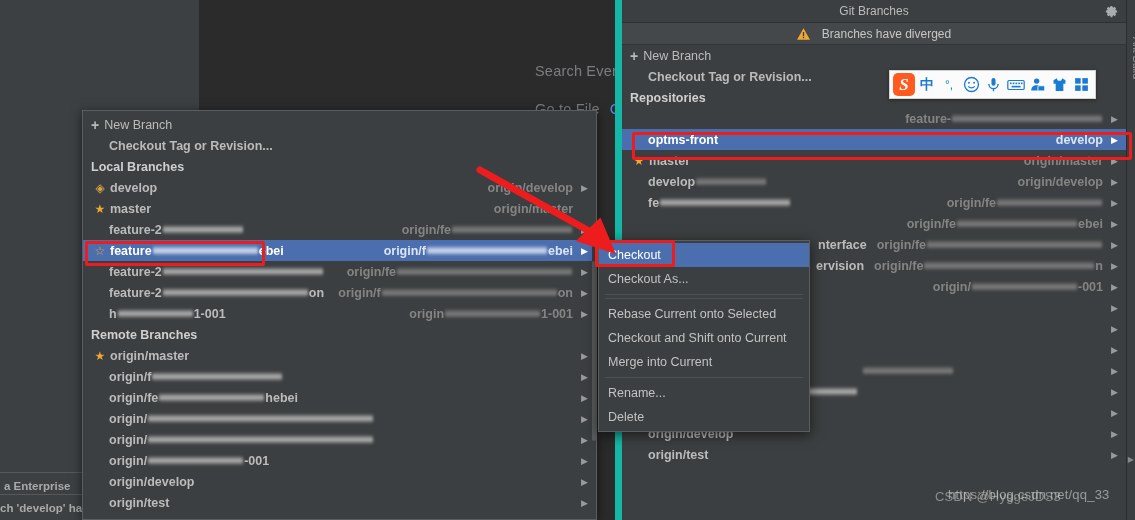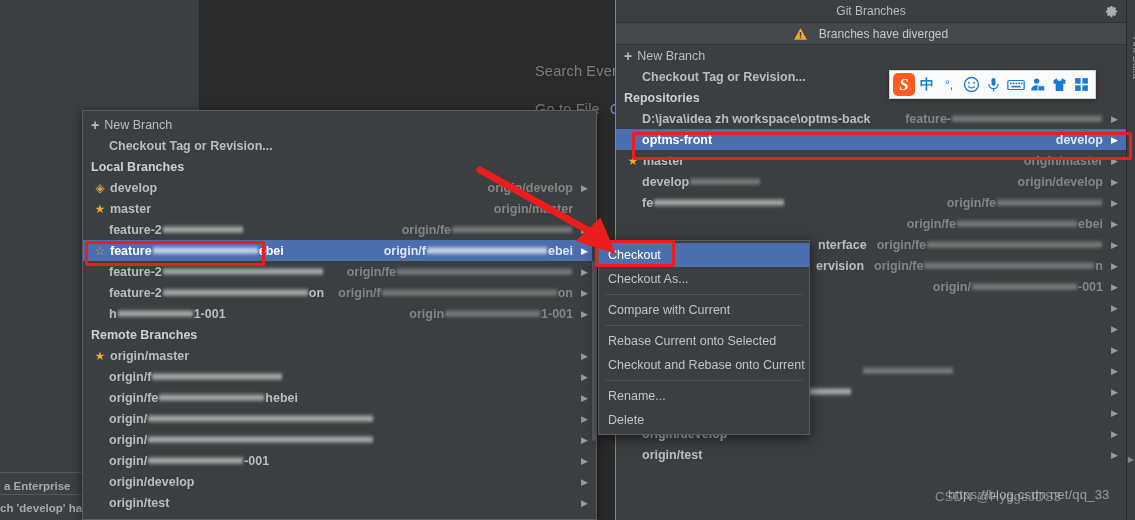--- a/index.html
+++ b/index.html
@@ -40,21 +40,21 @@
     position: absolute; color: #a9a9a9; font-size: 11.5px; white-space: nowrap; font-weight: bold;
   }
   .bg-line {
     position: absolute; background: #55595c; height: 1px;
   }
 
   
   .gitwin {
     position: absolute; left: 615px; top: 0; width: 511px; height: 520px;
     background: #3c3f41;
-    border-left: 1px solid #14b8a6;
+    border-left: 7px solid #14b8a6;
   }
   .gitwin-header {
     position: relative; height: 23px; background: #3c3f41;
     border-bottom: 1px solid #2e3133;
     display: flex; align-items: center; justify-content: center;
   }
   .gitwin-title { font-size: 12px; color: #bbbbbb; }
   .gear-icon {
     position: absolute; right: 7px; top: 4px; width: 15px; height: 15px;
   }
@@ -239,21 +239,20 @@
         <span class="plus-glyph">+</span>
         <span class="label">New Branch</span>
       </div>
       <div class="row indent">
         <span class="label">Checkout Tag or Revision...</span>
       </div>
 
       <div class="row section">Repositories</div>
 
       <div class="row indent">
-        <span class="label">D:\java\idea zh workspace\optms-back</span>
         <span class="spacer"></span>
         <span class="tracking">feature-</span>
         <span class="blur dim" style="width:150px"></span>
         <span class="caret">▶</span>
       </div>
 
       <div class="row indent selected">
         <span class="label">optms-front</span>
         <span class="spacer"></span>
         <span class="tracking">develop</span>
@@ -518,29 +517,29 @@
   </div>
 
   <div class="ctxmenu">
     <div class="mi hl">
       <span>Checkout</span>
     </div>
     <div class="mi">
       <span>Checkout As...</span>
     </div>
     <div class="mi-sep"></div>
-    <div class="mi">
-      <span>Compare with Current</span>
-    </div>
     <div class="mi-sep"></div>
     <div class="mi">
       <span>Rebase Current onto Selected</span>
     </div>
     <div class="mi">
-      <span>Checkout and Rebase onto Current</span>
+      <span>Checkout and Shift onto Current</span>
+    </div>
+    <div class="mi">
+      <span>Merge into Current</span>
     </div>
     <div class="mi-sep"></div>
     <div class="mi">
       <span>Rename...</span>
     </div>
     <div class="mi">
       <span>Delete</span>
     </div>
   </div>
 

